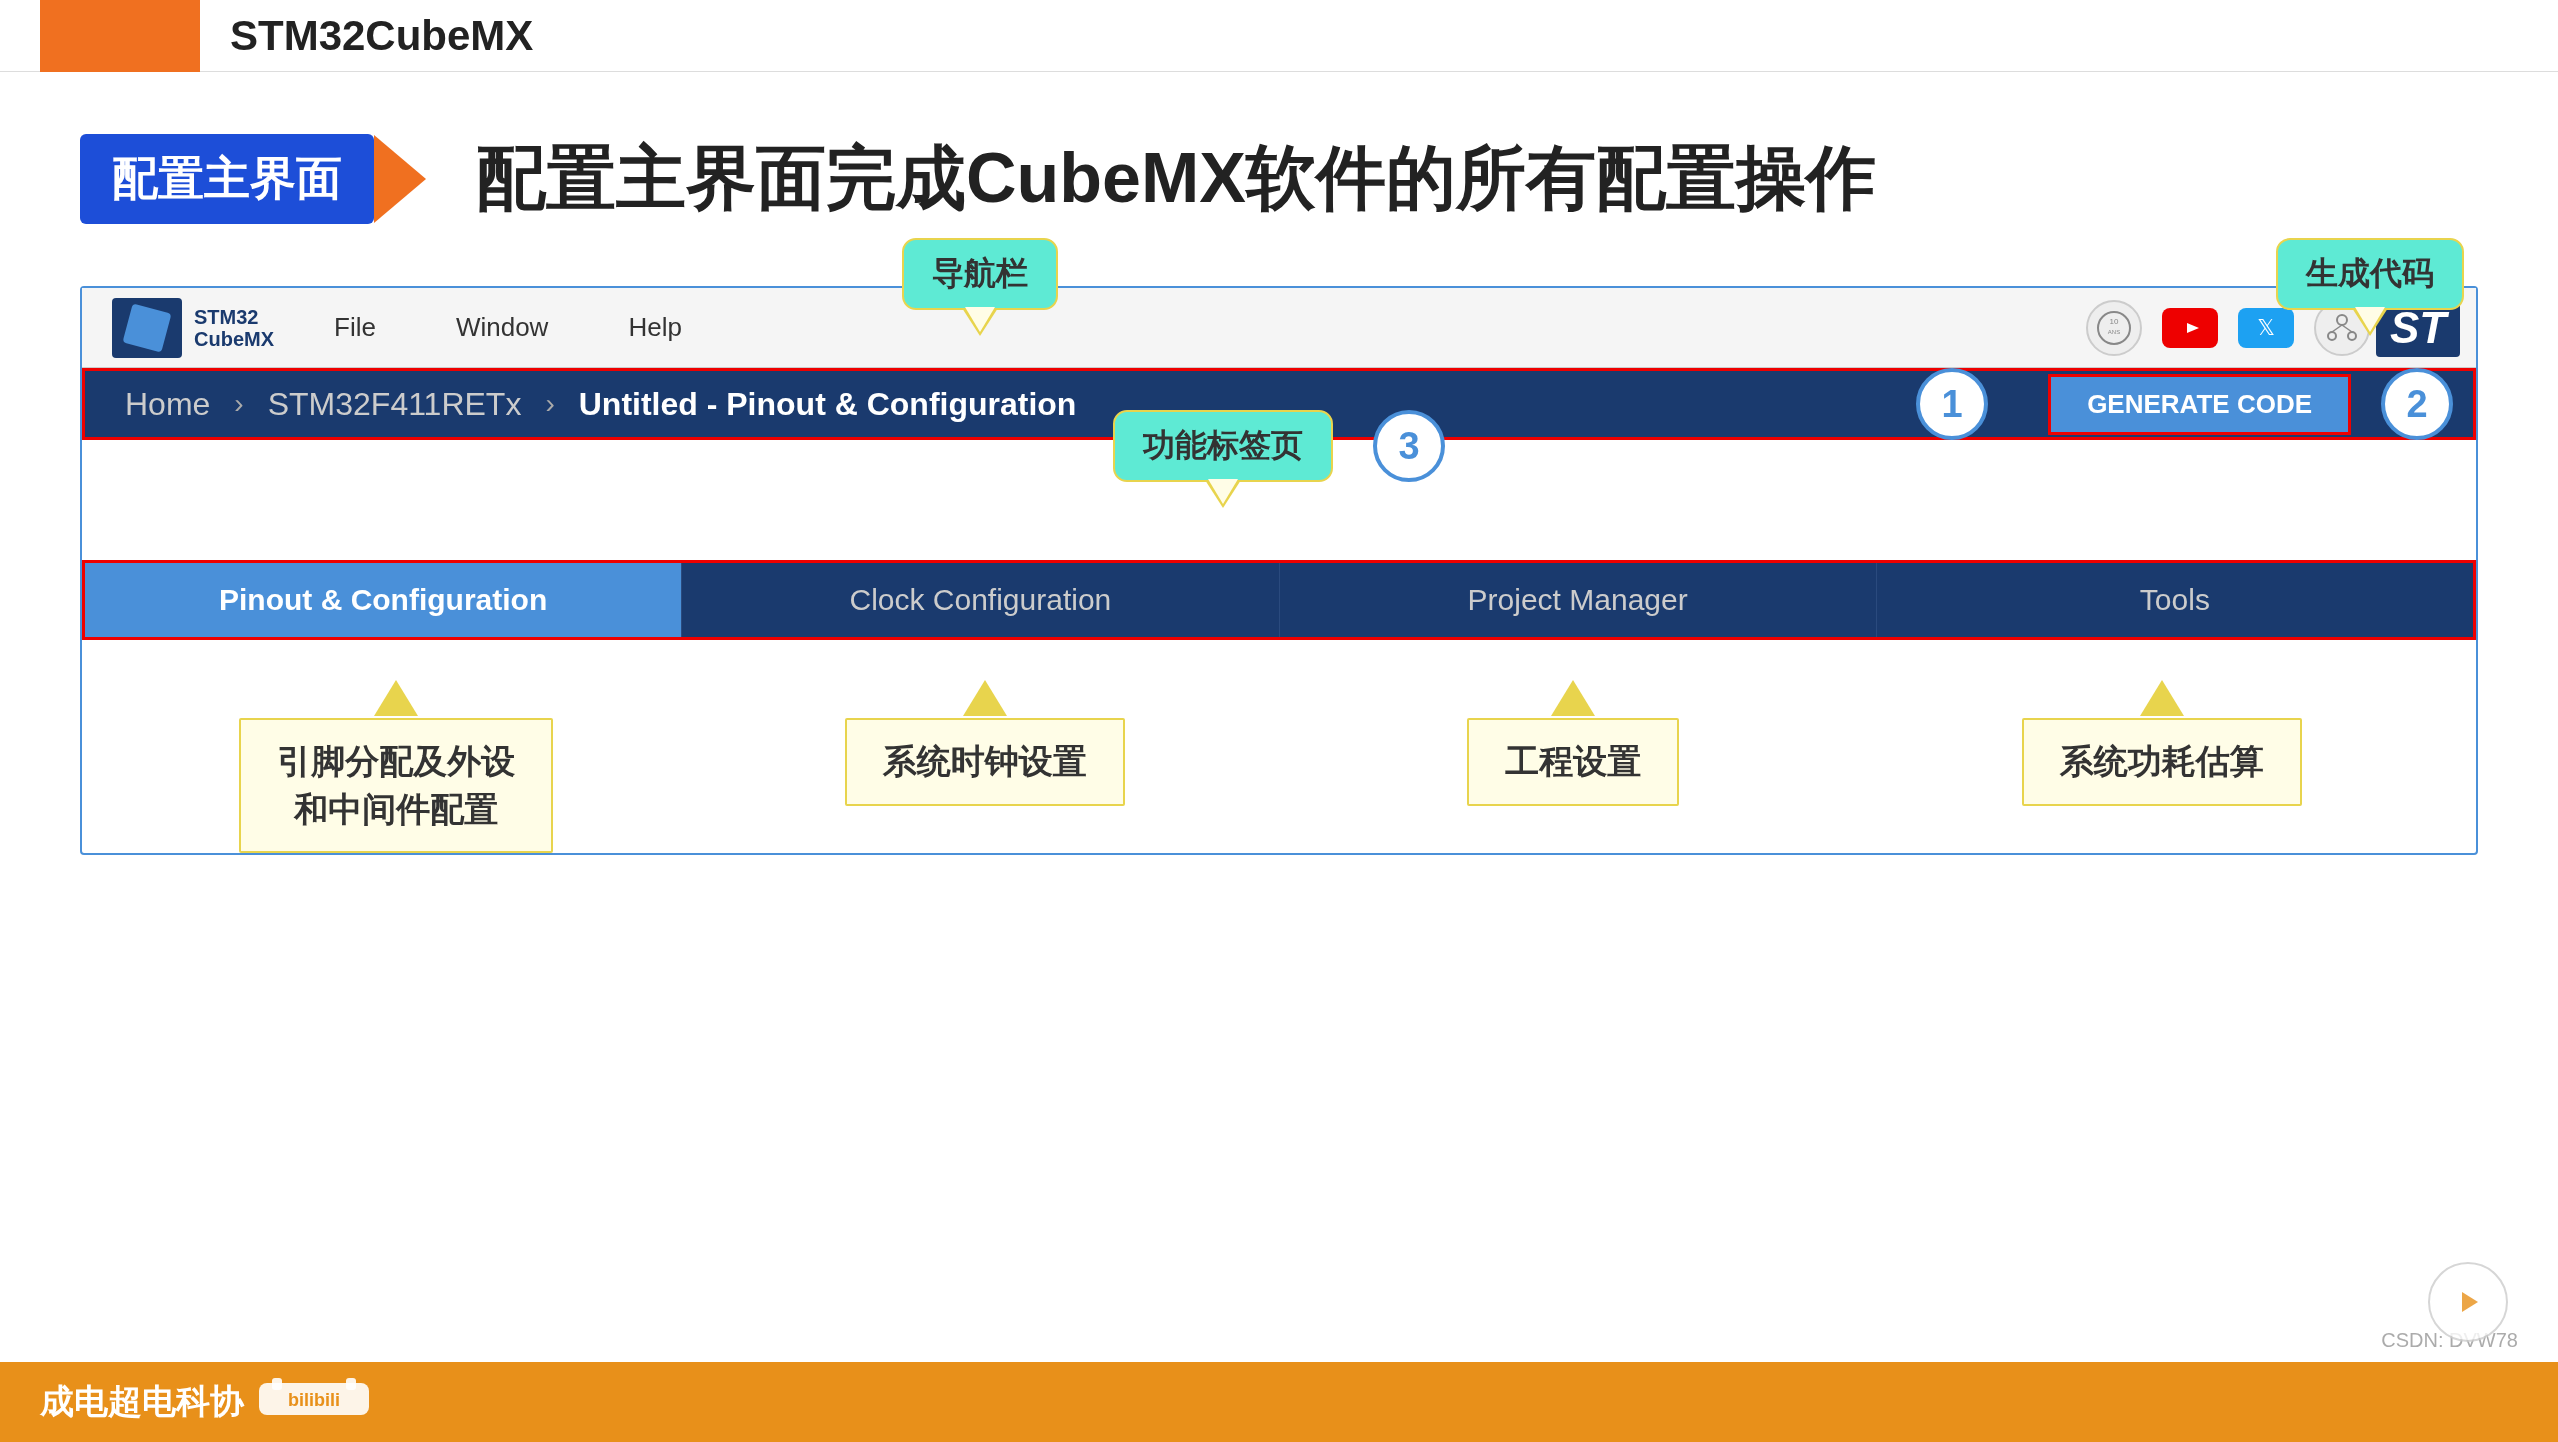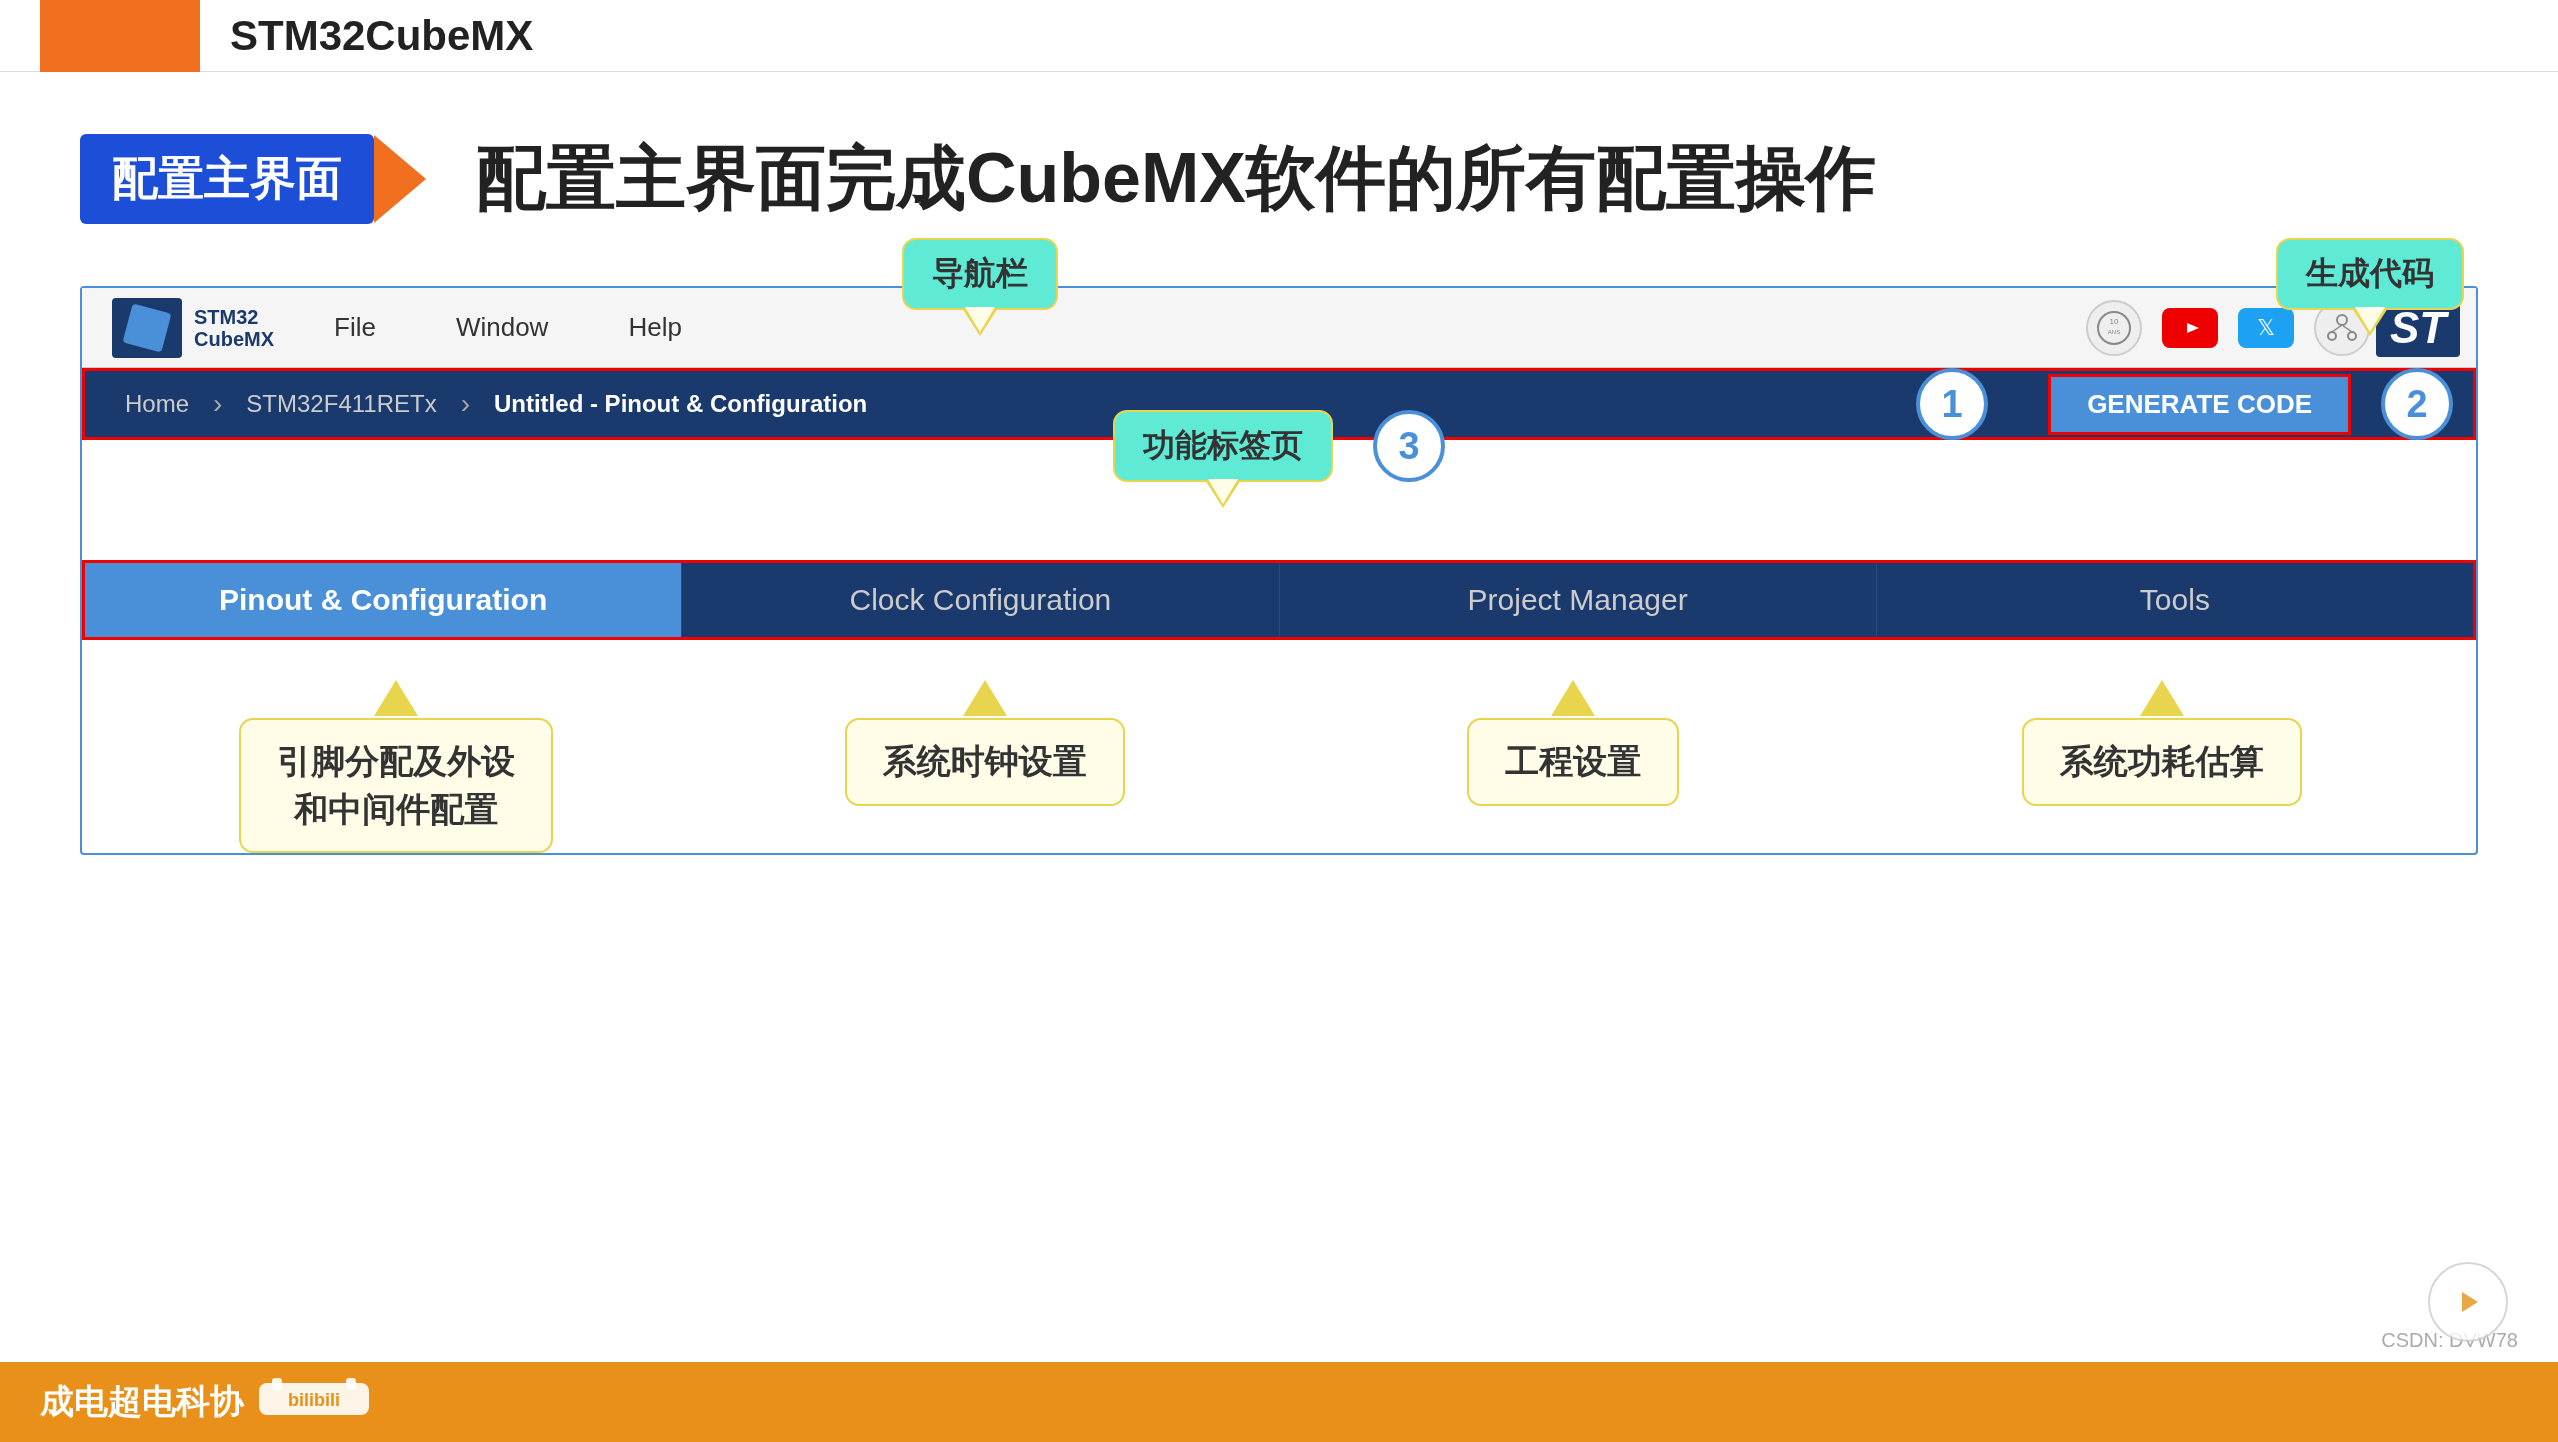--- a/index.html
+++ b/index.html
@@ -184,21 +184,21 @@
       display: flex;
       align-items: center;
       background: #1a3a6e;
       height: 72px;
       padding: 0 20px;
       border: 3px solid #e00;
       position: relative;
     }
     .breadcrumb-item {
       color: #ccc;
-      font-size: 24px;
+      font-size: 32px;
       padding: 0 20px;
       display: flex;
       align-items: center;
     }
     .breadcrumb-item.active {
       color: #fff;
       font-weight: bold;
     }
     .breadcrumb-sep {
       color: #aaa;
@@ -292,21 +292,21 @@
     .tab-item:last-child { border-right: none; }
     .tab-callout-wrap {
       display: flex;
       flex-direction: column;
       align-items: center;
       width: 25%;
     }
     .tab-callout-box {
       background: #fffde7;
       border: 2px solid #e8d44d;
-      border-radius: 14px;
+      border-radius: 2px;
       padding: 18px 36px;
       font-size: 34px;
       font-weight: bold;
       color: #333;
       text-align: center;
       line-height: 1.4;
     }
 
     
     .bottom-bar {

